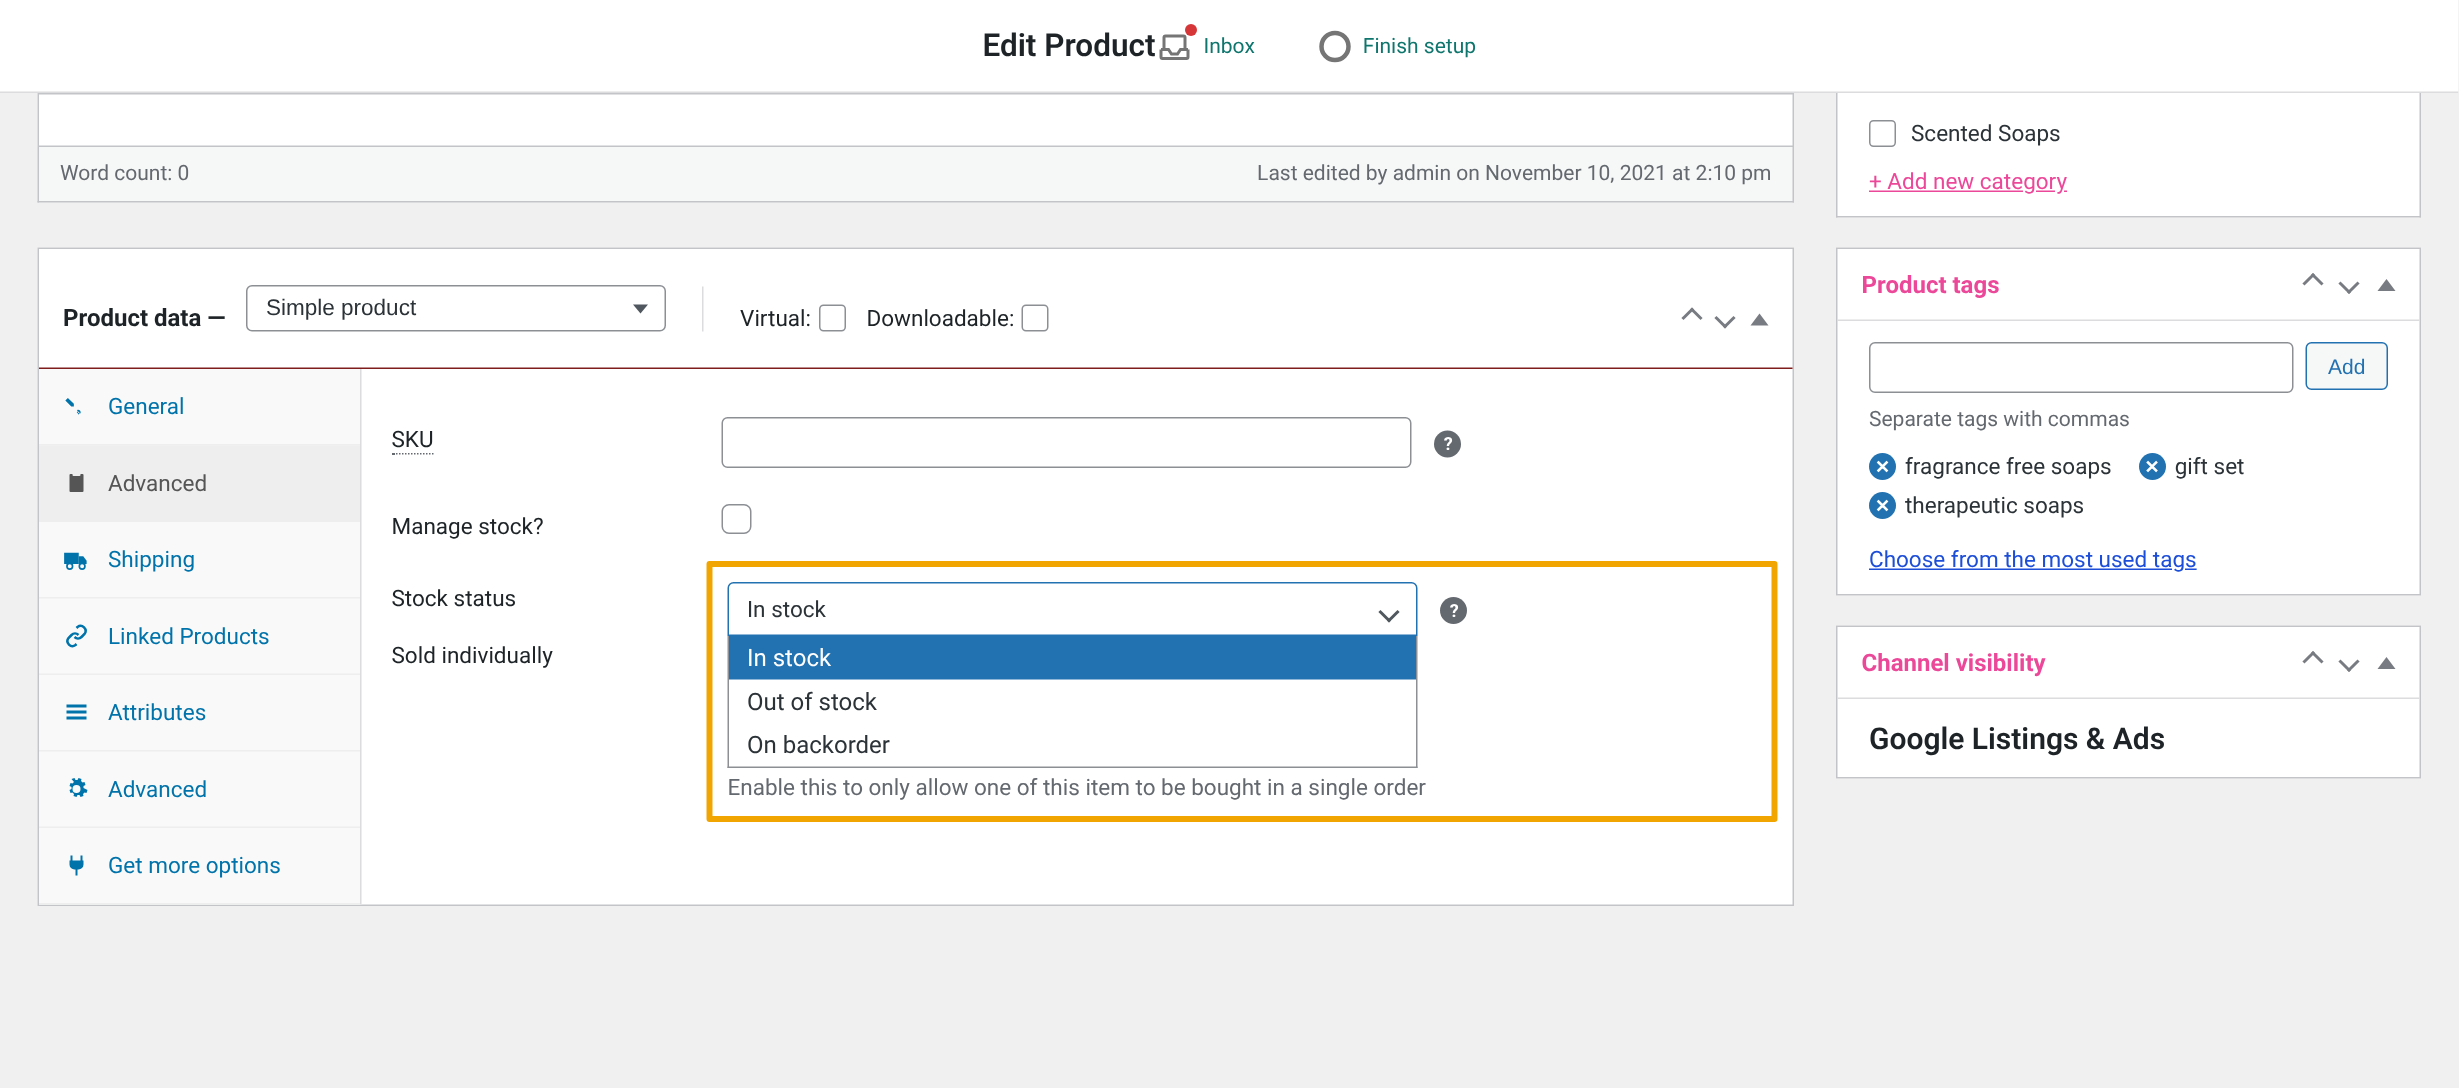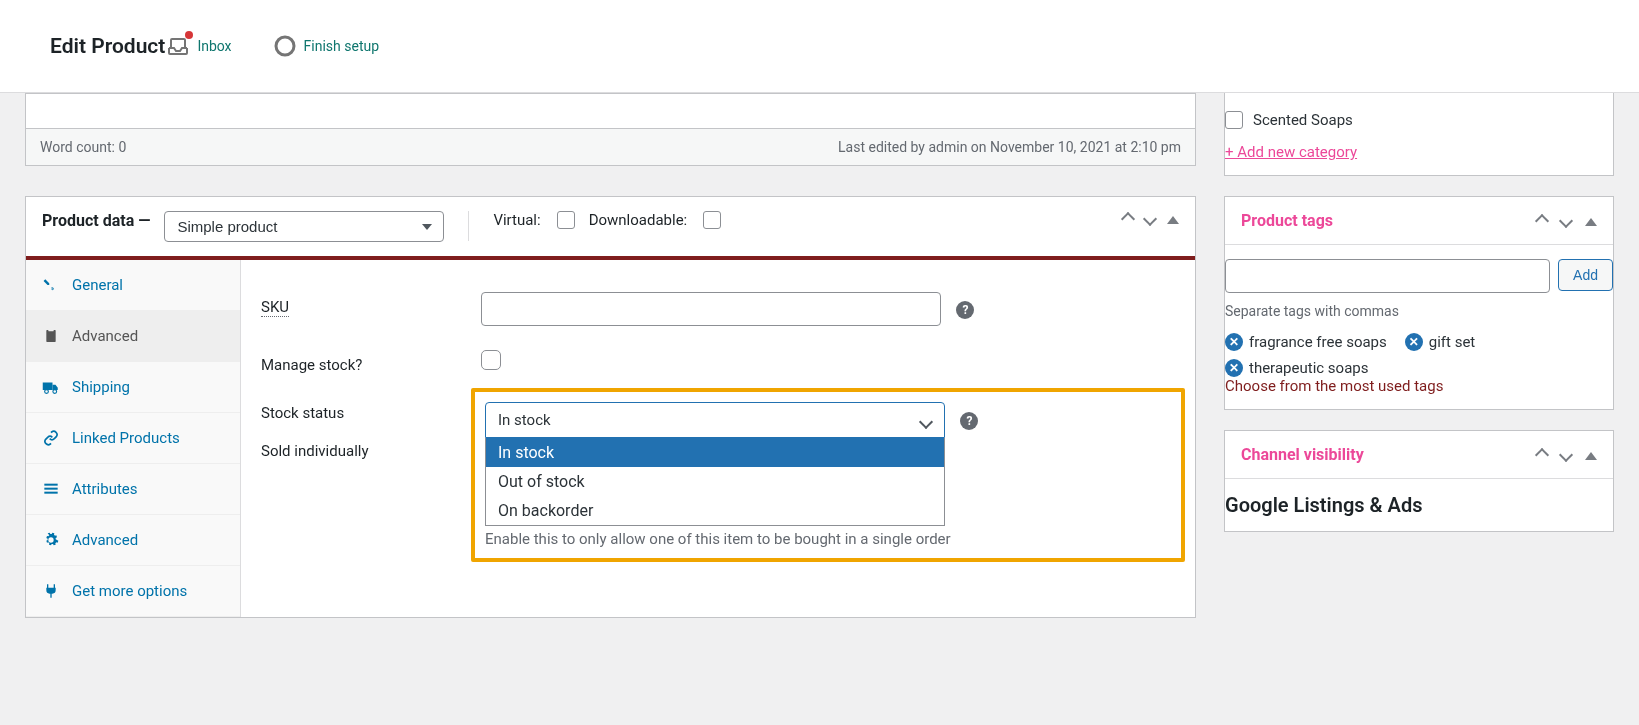--- a/index.html
+++ b/index.html
@@ -1,39 +1,39 @@
 <!DOCTYPE html>
 <html><head>
 <meta charset="utf-8">
 <style>
 * { box-sizing: border-box; margin: 0; padding: 0; }
 body { font-family: -apple-system, BlinkMacSystemFont, "Segoe UI", Roboto, sans-serif; background: #f0f0f1; color: #3c434a; font-size: 14px; }
 
-.topbar { background: #fff; border-bottom: 1px solid #dcdcde; height: 93px; display: flex; align-items: center; padding: 0 50px 0 50px; justify-content: flex-start; }
+.topbar { background: #fff; border-bottom: 1px solid #dcdcde; height: 62px; display: flex; align-items: center; padding: 0 50px 0 50px; justify-content: center; }
 .topbar h1 { font-size: 21px; font-weight: 600; color: #1d2327; }
 .topbar-right { display: flex; gap: 40px; align-items: center; }
 .topbar-item { display: flex; align-items: center; gap: 6px; color: #0f766e; cursor: pointer; }
 .topbar-item .icon-wrap { position: relative; width: 26px; height: 26px; display: flex; align-items: center; justify-content: center; }
 .dot-badge { position: absolute; top: -2px; right: -2px; width: 8px; height: 8px; background: #d63638; border-radius: 50%; }
 
 .page { display: flex; padding: 0 25px 25px 25px; gap: 28px; align-items: flex-start; }
 .main-col { flex: 1; }
 .side-col { width: 390px; }
 
 .editor-footer { background: #f6f7f7; border: 1px solid #c3c4c7; border-top: none; display: flex; justify-content: space-between; padding: 10px 14px; color: #646970; font-size: 14px; margin-bottom: 30px; }
 .editor-top-strip { background: #fff; border: 1px solid #c3c4c7; height: 36px; }
 
 .panel { background: #fff; border: 1px solid #c3c4c7; }
-.panel-header { display: flex; align-items: flex-start; padding: 14px 16px; border-bottom: 4px solid #7f1d1d; gap: 14px; }
+.panel-header { display: flex; align-items: flex-end; padding: 24px 16px; border-bottom: 1px solid #7f1d1d; gap: 14px; }
 .panel-header h2 { font-size: 16px; font-weight: 700; color: #1d2327; white-space: nowrap; }
 .product-type-select { border: 1px solid #8c8f94; border-radius: 4px; padding: 6px 36px 6px 12px; font-size: 15px; background: #fff; color: #2c3338; appearance: none; position: relative; min-width: 280px; }
 .select-wrap { position: relative; display: inline-block; }
 .select-wrap::after { content: ""; position: absolute; right: 12px; top: 50%; transform: translateY(-50%); border-left: 5px solid transparent; border-right: 5px solid transparent; border-top: 6px solid #50575e; pointer-events: none; }
 .divider-v { width: 1px; height: 30px; background: #dcdcde; margin: 0 10px; }
-.check-label { display: flex; align-items: center; gap: 16px; font-size: 15px; color: #1d2327; }
+.check-label { display: flex; align-items: center; gap: 5px; font-size: 15px; color: #1d2327; }
 .check-label input[type="checkbox"] { width: 18px; height: 18px; border: 1px solid #8c8f94; border-radius: 3px; appearance: none; cursor: pointer; }
 .panel-header .spacer { flex: 1; }
 .panel-controls { display: flex; gap: 12px; align-items: center; color: #787c82; }
 .panel-controls span { cursor: pointer; }
 
 .product-data-body { display: flex; }
 .pd-tabs { width: 215px; background: #f9f9f9; border-right: 1px solid #dcdcde; }
 .pd-tab { display: flex; align-items: flex-start; gap: 12px; padding: 16px 16px; color: #0073aa; cursor: pointer; border-bottom: 1px solid #eee; font-size: 15px; }
 .pd-tab.active { background: #eee; color: #555; }
 .pd-tab.active .tab-text { color: #555; }
@@ -56,34 +56,34 @@
 .select-input-wrap::after { content: ""; position: absolute; right: 14px; top: 50%; transform: translateY(-30%) rotate(45deg); width: 8px; height: 8px; border-right: 2px solid #50575e; border-bottom: 2px solid #50575e; pointer-events: none; }
 .dropdown-list { width: 460px; border: 1px solid #8c8f94; border-top: none; background: #fff; }
 .dropdown-item { padding: 5px 12px; font-size: 16px; color: #2c3338; cursor: pointer; }
 .dropdown-item.selected { background: #2271b1; color: #fff; }
 
 .metabox { background: #fff; border: 1px solid #c3c4c7; margin-bottom: 20px; }
 .metabox-header { display: flex; align-items: center; justify-content: space-between; padding: 14px 16px; border-bottom: 1px solid #dcdcde; }
 .metabox-header h2 { font-size: 16px; font-weight: 700; color: #ec4899; }
 .metabox-controls { display: flex; gap: 14px; color: #787c82; }
 .metabox-controls span { cursor: pointer; }
-.metabox-body { padding: 14px 0; }
+.metabox-body { padding: 14px 21px; }
 
 .cat-item { display: flex; align-items: center; gap: 10px; padding: 4px 0; font-size: 15px; color: #2c3338; }
 .cat-item input { width: 18px; height: 18px; border: 1px solid #8c8f94; border-radius: 3px; appearance: none; cursor: pointer; }
 .add-cat-link { color: #ec4899; text-decoration: underline; cursor: pointer; font-size: 15px; display: inline-block; margin-top: 10px; }
 
 .tag-row { display: flex; gap: 8px; align-items: flex-start; }
 .tag-input { flex: 1; border: 1px solid #8c8f94; border-radius: 4px; padding: 8px; font-size: 14px; }
 .tag-add-btn { border: 1px solid #2271b1; color: #2271b1; background: #f6f7f7; border-radius: 4px; padding: 7px 14px; font-size: 14px; cursor: pointer; }
 .tag-hint { color: #646970; font-size: 14px; margin-top: 10px; }
 .tag-list { margin-top: 14px; display: flex; flex-wrap: wrap; gap: 8px 18px; }
 .tag-chip { display: flex; align-items: center; gap: 6px; font-size: 15px; color: #2c3338; cursor: pointer; }
 .tag-remove { width: 18px; height: 18px; background: #2271b1; border-radius: 50%; color: #fff; display: flex; align-items: center; justify-content: center; font-size: 12px; font-weight: bold; }
-.choose-tags-link { color: #7f1d1d; cursor: pointer; font-size: 15px; display: inline-block; }
+.choose-tags-link { color: #1d4ed8; text-decoration: underline; cursor: pointer; font-size: 15px; display: inline-block; margin-top: 18px; }
 
 .chevron { display: inline-block; width: 10px; height: 10px; border-right: 2px solid currentColor; border-bottom: 2px solid currentColor; }
 .chevron.up { transform: rotate(-135deg); }
 .chevron.down { transform: rotate(45deg); }
 .triangle-up { display: inline-block; width: 0; height: 0; border-left: 6px solid transparent; border-right: 6px solid transparent; border-bottom: 8px solid currentColor; }
 </style>
 </head>
 <body>
 
 <div class="topbar">

